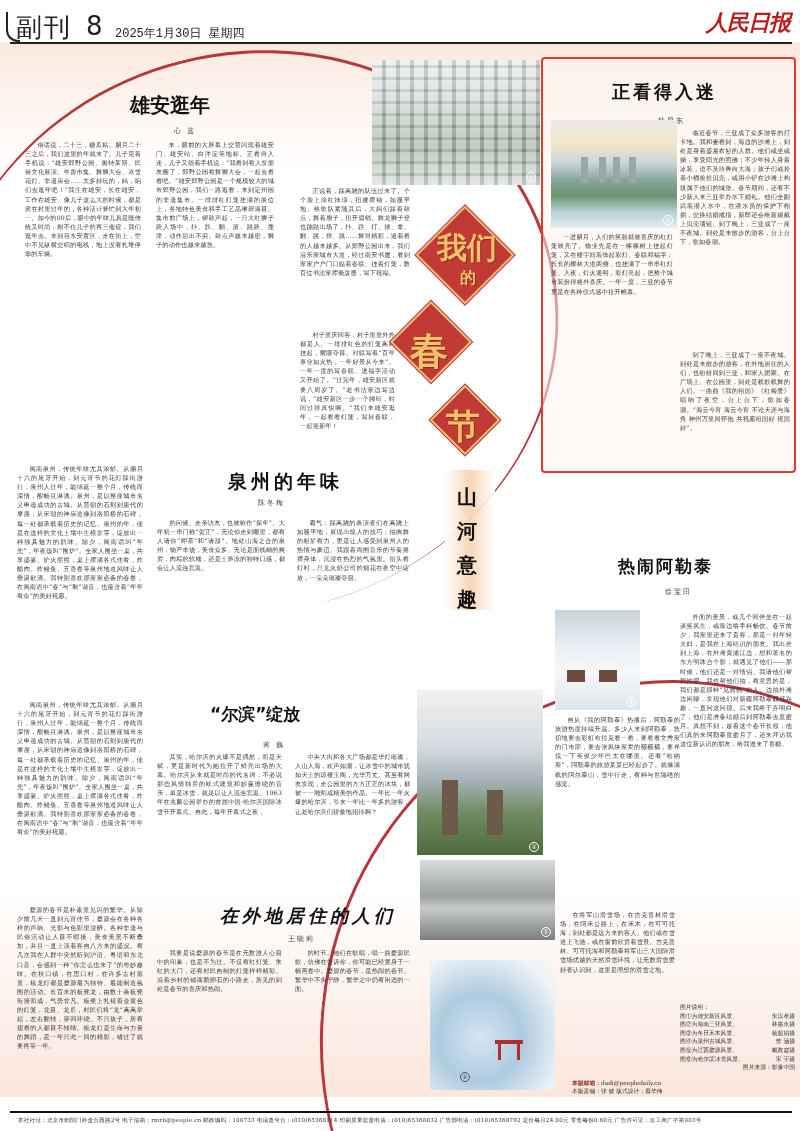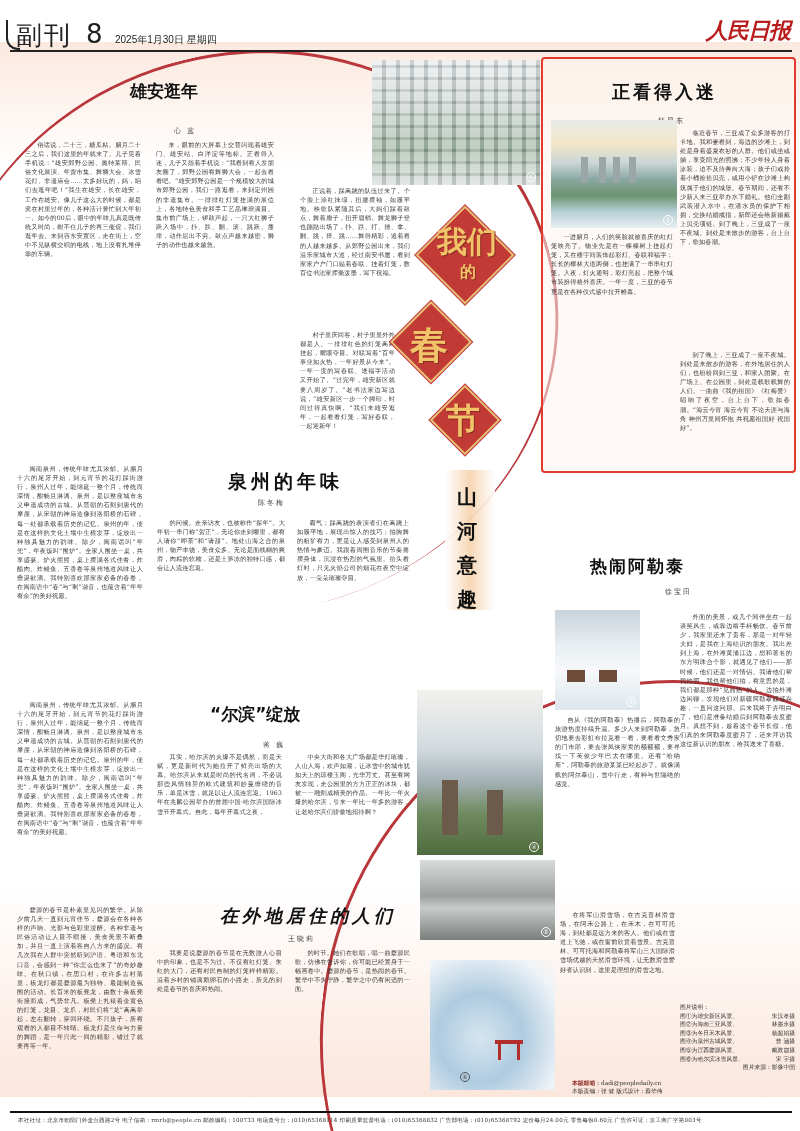--- a/index.html
+++ b/index.html
@@ -1,24 +1,24 @@
 <!DOCTYPE html>
 <html><head>
 <meta charset="utf-8">
 <style>
   * { box-sizing: border-box; margin: 0; padding: 0; }
   html, body { width: 800px; height: 1131px; overflow: hidden; background: #fff; }
   body { position: relative; font-family: "DejaVu Serif", "Liberation Serif", serif; color: #222; }
 
   
-  .masthead { position: absolute; left: 0; top: 12px; width: 800px; height: 32px; padding-left: 22px; }
+  .masthead { position: absolute; left: 0; top: 4px; width: 800px; height: 32px; padding-left: 22px; }
   .mast-bracket { position: absolute; left: 6px; top: 8px; width: 14px; height: 30px; border-left: 2px solid #222; border-bottom: 2px solid #222; border-bottom-left-radius: 12px; }
   .mast-title { position: absolute; left: 16px; top: 6px; font-family: "DejaVu Sans", sans-serif; font-size: 26px; font-weight: 300; letter-spacing: 2px; color: #222; }
   .mast-num { position: absolute; left: 86px; top: 7px; font-family: "DejaVu Sans", sans-serif; font-size: 26px; color: #222; }
-  .mast-date { position: absolute; left: 115px; top: 21px; font-family: Liberation Sans, sans-serif; font-size: 10px; color: #222; text-align: right; }
+  .mast-date { position: absolute; left: 115px; top: 21px; font-family: Liberation Mono, monospace; font-size: 12px; color: #222; text-align: right; }
   .mast-logo { position: absolute; right: 10px; top: 4px; font-family: Liberation Mono, monospace; font-size: 22px; font-style: italic; font-weight: bold; color: #b91c1c; letter-spacing: -1px; }
   .mast-rule { position: absolute; left: 10px; right: 8px; top: 38px; height: 2px; background: #222; }
 
   
   .bg-warm { position: absolute; left: 0; top: 42px; width: 800px; height: 1055px; background: linear-gradient(180deg, #fbe9df 0%, #fff 12%, #fff 80%, #fbe6dc 100%); }
   .arc-top { position: absolute; left: -60px; top: 52px; width: 620px; height: 560px; border-radius: 50%; border-top: 3px solid #b9363a; border-right: 3px solid #b9363a; border-left: 0; border-bottom: 0; transform: rotate(-14deg); background: transparent; }
   .arc-bottom { position: absolute; left: 320px; top: 680px; width: 700px; height: 720px; border-radius: 50%; border-top: 3px solid #b9363a; border-left: 3px solid #b9363a; border-right:0; border-bottom:0; transform: rotate(6deg); }
   .center-strip { position: absolute; left: 445px; top: 470px; width: 50px; height: 140px; background: linear-gradient(90deg, #fff 0%, #f6d2ad 50%, #fff 100%); opacity: .9; }
 
   
@@ -56,21 +56,21 @@
   .photo-harbin { left: 430px; top: 960px; width: 125px; height: 130px;
     background: radial-gradient(ellipse at 40% 60%, #d7e6f1 0%, #aecbe0 40%, #eef3f7 80%, transparent 100%); }
   .photo-harbin .gate { position: absolute; left: 65px; top: 80px; width: 28px; height: 4px; background: #b32d2b; }
   .photo-harbin .gatepost { position: absolute; top: 84px; width: 3px; height: 16px; background: #b32d2b; }
 
   
   .sanya-box { position: absolute; left: 541px; top: 57px; width: 255px; height: 416px; border: 2px solid #e23a2e; border-radius: 4px; background: rgba(253,244,238,.55); }
 
   
   .diamond { position: absolute; width: 62px; height: 62px; background: #c23a35; border: 2px solid #e9c27a; outline: 1px solid #c23a35; transform: rotate(45deg); }
-  .diamond-text { position: absolute; font-family: "DejaVu Serif", serif; font-weight: bold; color: #f2c46a; text-shadow: 1px 1px 0 #8a2b22; white-space: nowrap; }
+  .diamond-text { position: absolute; font-family: "DejaVu Serif", serif; font-weight: bold; color: #f2c46a; text-shadow: 1px 1px 0 #8a2b22; white-space: nowrap; margin-top: 6px; }
   .vertical-title { position: absolute; left: 452px; top: 480px; width: 30px; font-family: "DejaVu Serif", serif; font-weight: bold; font-size: 20px; line-height: 34px; color: #111; text-align: center; }
 
   
   .captions { position: absolute; left: 680px; top: 1003px; width: 115px; font-size: 5.8px; line-height: 8.6px; color: #333; }
   .captions .row { display: flex; justify-content: space-between; }
   .captions .source { text-align: right; }
 
   .editor { position: absolute; left: 572px; top: 1079px; font-size: 5.8px; line-height: 8px; color: #333; }
   .editor b { color: #8b2a22; }
 
@@ -90,21 +90,21 @@
   <span class="mast-title">副刊</span>
   <span class="mast-num">8</span>
   <span class="mast-date">2025年1月30日 星期四</span>
   <span class="mast-logo">人民日报</span>
   <div class="mast-rule"></div>
 </header>
 
 <div class="sanya-box"></div>
 
 <section>
-  <h2 class="art-title" style="left:130px; top:80px; font-size:17px;">雄安逛年</h2>
+  <h2 class="art-title" style="left:130px; top:92px; font-size:20px;">雄安逛年</h2>
   <div class="art-author" style="left:174px; top:126px;">心 蓝</div>
   <div class="col" style="left:25px; top:140px; width:116px; height:300px;">
       <p>俗话说，二十三，糖瓜粘。腊月二十三之后，我们这里的年就来了。儿子晃着手机说：“雄安郊野公园、奥特莱斯、民俗文化展演、年货市集、舞狮大会、冰雪花灯、非遗庙会……太多好玩的，妈，咱们去逛年吧！”我生在雄安，长在雄安，工作在雄安。像儿子这么大的时候，都是窝在村里过年的，各种活计要忙到大年初一。如今的00后，眼中的年味儿真是既传统又时尚，耐不住儿子的再三催促，我们逛年去。来到容东安置区，走在街上，空中不见纵横交织的电线，地上没有扎堆停靠的车辆。</p>
     </div>
   <div class="col" style="left:156px; top:140px; width:118px; height:300px;">
       <p>来，眼前的大屏幕上交替闪现着雄安门、雄安站、白洋淀等地标。正看得入迷，儿子又指着手机说：“我看到有人发朋友圈了，郊野公园有舞狮大会，一起去看看吧。”雄安郊野公园是一个规模较大的城市郊野公园，我们一路逛看，来到定州园的非遗集市。一排排红灯笼挂满的展位上，各地特色美食和手工艺品琳琅满目。集市前广场上，锣鼓声起，一只大红狮子跃入场中，扑、跌、翻、滚、跳跃、瘙痒，动作层出不穷。鼓点声越来越密，狮子的动作也越来越急。</p>
     </div>
   <div class="col" style="left:300px; top:186px; width:110px; height:254px;">
       <p>正说着，踩高跷的队伍过来了。个个脸上涂红抹绿，扭腰摆袖，如履平地。秧歌队紧随其后，大妈们踩着鼓点，舞着扇子，扭开眉梢。舞龙狮子登也蹦跶出场了，扑、跌、打、捶、拿、翻、跳，摔、跳……舞得精彩，追着看的人越来越多。从郊野公园出来，我们沿乐家城市大道，经过南安书屋，看到家家户户门口贴着春联、挂着灯笼，数百位书法家挥毫泼墨，写下祝福。</p>
     </div>
@@ -170,21 +170,21 @@
     </div>
 </section>
 
 <div class="photo photo-quanzhou">
   <div class="pagoda" style="left:25px; height:55px;"></div>
   <div class="pagoda" style="left:70px; height:45px;"></div>
   <span class="tag">④</span>
 </div>
 
 <section>
-  <h2 class="art-title" style="left:590px; top:555px; font-size:17px; letter-spacing:2px;">热闹阿勒泰</h2>
+  <h2 class="art-title" style="left:618px; top:555px; font-size:17px; letter-spacing:2px;">热闹阿勒泰</h2>
   <div class="art-author" style="left:665px; top:587px;">徐宝田</div>
   <div class="col" style="left:555px; top:715px; width:125px; height:150px;">
       <p>自从《我的阿勒泰》热播后，阿勒泰的旅游热度持续升温。多少人来到阿勒泰，急切地要去彩虹布拉克看一看，要看看文秀家的门市部，要去张凤侠家卖的额额额，要寻找一下英俊少年巴太在哪里。还有“哈纳斯”，阿勒泰的旅游某某已经起步了。就像满载的阿尔泰山，雪中行走，有种与世隔绝的感觉。</p>
     </div>
   <div class="col" style="left:680px; top:612px; width:112px; height:375px;">
       <p>外面的美景，或几个同伴坐在一起谈笑风生，或靠边啃手杯畅饮。春节前夕，我家里还来了贵客，那是一对年轻夫妇，是我在上海结识的朋友。我出差到上海，在外滩黄浦江边，想和著名的东方明珠合个影，就遇见了他们——那时候，他们还是一对情侣。我请他们帮我拍照，我也帮他们拍，有意思的是，我们都是那种“见面熟”的人。边拍外滩边闲聊，发现他们对新疆阿勒泰颇感兴趣，一直问这问那。后来我终于弄明白了，他们是准备结婚后到阿勒泰去度蜜月。真想不到，趁着这个春节长假，他们真的来阿勒泰度蜜月了，还来拜访我这位新认识的朋友，给我送来了喜糖。</p>
     </div>
   <div class="col" style="left:560px; top:910px; width:115px; height:150px;">
       <p>在将军山滑雪场，在吉克普林滑雪场，在阿禾公路上，在禾木，在可可托海，到处都是远方来的客人。他们或在雪道上飞驰，或在窗前欣赏着雪景。吉克普林、可可托海和阿勒泰将军山三大国际滑雪场优越的天然滑雪环境，让无数滑雪爱好者认识到，这里是理想的滑雪之地。</p>
     </div>

